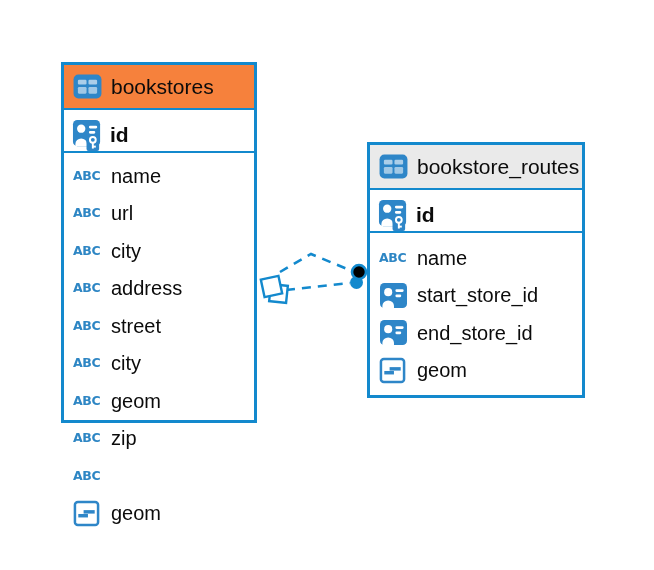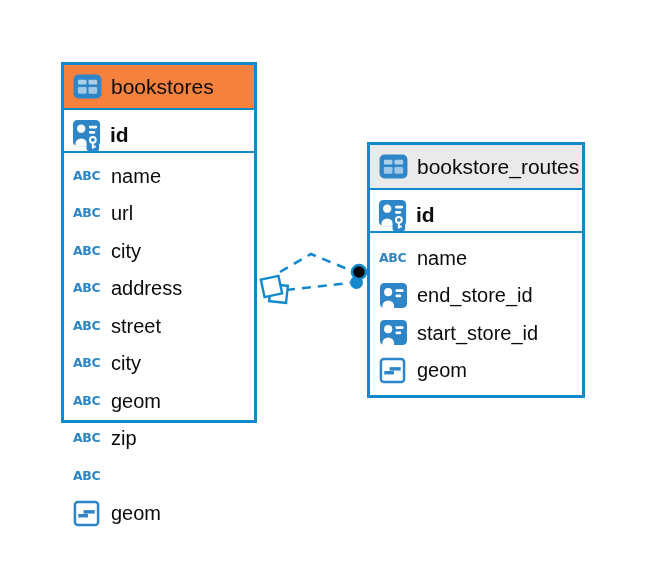--- a/index.html
+++ b/index.html
@@ -181,33 +181,33 @@
       <div class="field-row">
         <span class="icon-cell">
           <svg width="29" height="27" viewBox="0 0 30 28">
             <rect x="1" y="1" width="28" height="26" rx="4.5" fill="#2E86C8"></rect>
             <circle cx="9.5" cy="10.5" r="4.2" fill="#ffffff"></circle>
             <path d="M3.5 27 v-2.3 a6 5.6 0 0 1 12 0 V27 Z" fill="#ffffff"></path>
             <rect x="17" y="7.5" width="8.5" height="2.8" rx="1.2" fill="#ffffff"></rect>
             <rect x="17" y="13" width="6" height="2.8" rx="1.2" fill="#ffffff"></rect>
           </svg>
         </span>
-        <span class="fname">end_store_id</span>
+        <span class="fname">start_store_id</span>
       </div>
       <div class="field-row">
         <span class="icon-cell">
           <svg width="29" height="27" viewBox="0 0 30 28">
             <rect x="1" y="1" width="28" height="26" rx="4.5" fill="#2E86C8"></rect>
             <circle cx="9.5" cy="10.5" r="4.2" fill="#ffffff"></circle>
             <path d="M3.5 27 v-2.3 a6 5.6 0 0 1 12 0 V27 Z" fill="#ffffff"></path>
             <rect x="17" y="7.5" width="8.5" height="2.8" rx="1.2" fill="#ffffff"></rect>
             <rect x="17" y="13" width="6" height="2.8" rx="1.2" fill="#ffffff"></rect>
           </svg>
         </span>
-        <span class="fname">start_store_id</span>
+        <span class="fname">end_store_id</span>
       </div>
       <div class="field-row">
         <span class="icon-cell">
           <svg width="27" height="27" viewBox="0 0 28 28">
             <rect x="2" y="2" width="24" height="24" rx="3" fill="#ffffff" stroke="#2E86C8" stroke-width="2.6"></rect>
             <rect x="5.5" y="14.5" width="10" height="3.6" fill="#2E86C8"></rect>
             <rect x="11" y="10.5" width="11.5" height="3.6" fill="#2E86C8"></rect>
           </svg>
         </span>
         <span class="fname">geom</span>

